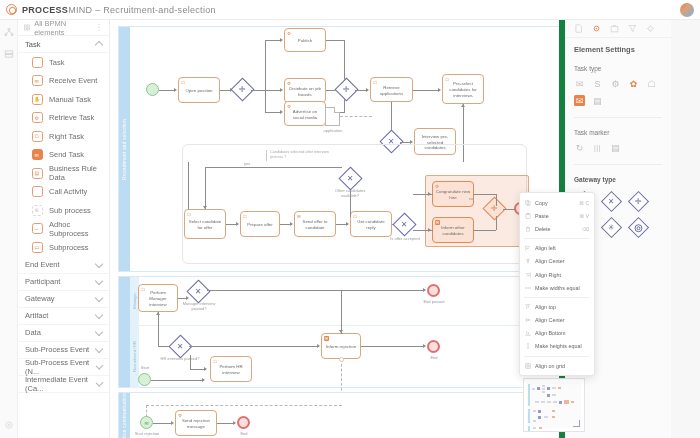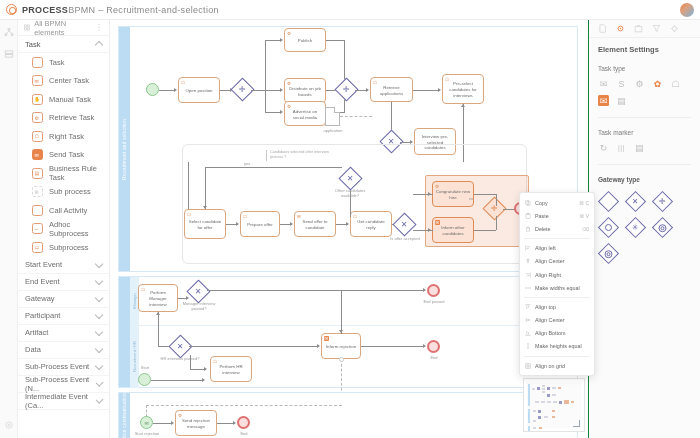--- a/index.html
+++ b/index.html
@@ -176,22 +176,22 @@
     display:flex; align-items:center; height:13.2px; padding:0 5px; gap:4px;
     font-size:5.4px; color:#666; cursor:pointer;
   }
   .ctxrow .cico{ width:6px; height:6px; opacity:.55; flex:none; }
   .ctxrow .ctx-lbl{ flex:1; }
   .ctxrow .sc{ color:#b5b5b5; font-size:5px; }
   .ctxsep{ height:1px; background:#eee; margin:2.5px 4px; }
 
   
   .rpanel {
-    position:absolute; left:588px; top:20px; width:112px; height:418px;
-    background:#fbfbfc; border-left:1px solid #15803d; z-index:35;
+    position:absolute; left:559px; top:20px; width:112px; height:418px;
+    background:#fbfbfc; border-left:6px solid #15803d; z-index:35;
   }
   .rp-tabs{
     height:18px; display:flex; align-items:center; gap:9px; padding:0 9px;
     border-bottom:1px solid #f0f0f0;
   }
   .rp-tab{ width:9px; height:9px; opacity:.4; cursor:pointer; position:relative; }
   .rp-tab.active{ opacity:1; }
   .rp-tab.active:after{
     content:""; position:absolute; left:-1px; right:-1px; bottom:-5px; height:1.4px; background:#e8834a;
   }
@@ -240,21 +240,21 @@
   }
 </style>
 </head>
 <body>
 
 <div id="app">
 
   <div class="topbar">
     <div class="logo-mark"></div>
     <div class="brand">
-      <b>PROCESS</b><span>BPMN</span><span> – </span><span>Recruitment-and-selection</span>
+      <b>PROCESS</b><span>MIND</span><span> – </span><span>Recruitment-and-selection</span>
     </div>
     <div class="topbar-spacer"></div>
     <div class="avatar"></div>
   </div>
 
   <div class="rail">
     <svg class="rail-ico" viewBox="0 0 16 16">
         <path fill="none" stroke="#999" stroke-width="1.2" d="M8 1.5 L8 5 M8 5 L3 9 M8 5 L13 9 M1.5 9h3v3h-3z M11.5 9h3v3h-3z M6.5 0h3v3h-3z"></path>
       </svg>
     <svg class="rail-ico" viewBox="0 0 16 16">
@@ -285,21 +285,21 @@
     </div>
 
     <div class="lp-item">
       <span class="el-ico"></span>
       <span>Task</span>
     </div>
     <div class="lp-item">
       <span class="el-ico">
           <i>✉</i>
         </span>
-      <span>Center Task</span>
+      <span>Receive Event</span>
     </div>
     <div class="lp-item">
       <span class="el-ico">
           <i>✋</i>
         </span>
       <span>Manual Task</span>
     </div>
     <div class="lp-item">
       <span class="el-ico">
           <i>⚙</i>
@@ -315,59 +315,55 @@
     <div class="lp-item">
       <span class="el-ico fill">
           <i>✉</i>
         </span>
       <span>Send Task</span>
     </div>
     <div class="lp-item">
       <span class="el-ico">
           <i>▤</i>
         </span>
-      <span>Business Rule Task</span>
+      <span>Business Rule Data</span>
+    </div>
+    <div class="lp-item">
+      <span class="el-ico thick"></span>
+      <span>Call Activity</span>
     </div>
     <div class="lp-item">
       <span class="el-ico dash">
           <i style="color:#c9c9c9">⊞</i>
         </span>
       <span>Sub process</span>
     </div>
     <div class="lp-item">
-      <span class="el-ico thick"></span>
-      <span>Call Activity</span>
-    </div>
-    <div class="lp-item">
       <span class="el-ico">
           <i>∼</i>
         </span>
       <span>Adhoc Subprocess</span>
     </div>
     <div class="lp-item">
       <span class="el-ico">
           <i>▭</i>
         </span>
       <span>Subprocess</span>
     </div>
 
     <div class="lp-section">
-      <span>Start Event</span>
-      <span class="chev"></span>
-    </div>
-    <div class="lp-section">
       <span>End Event</span>
       <span class="chev"></span>
     </div>
     <div class="lp-section">
+      <span>Participant</span>
+      <span class="chev"></span>
+    </div>
+    <div class="lp-section">
       <span>Gateway</span>
-      <span class="chev"></span>
-    </div>
-    <div class="lp-section">
-      <span>Participant</span>
       <span class="chev"></span>
     </div>
     <div class="lp-section">
       <span>Artifact</span>
       <span class="chev"></span>
     </div>
     <div class="lp-section">
       <span>Data</span>
       <span class="chev"></span>
     </div>

